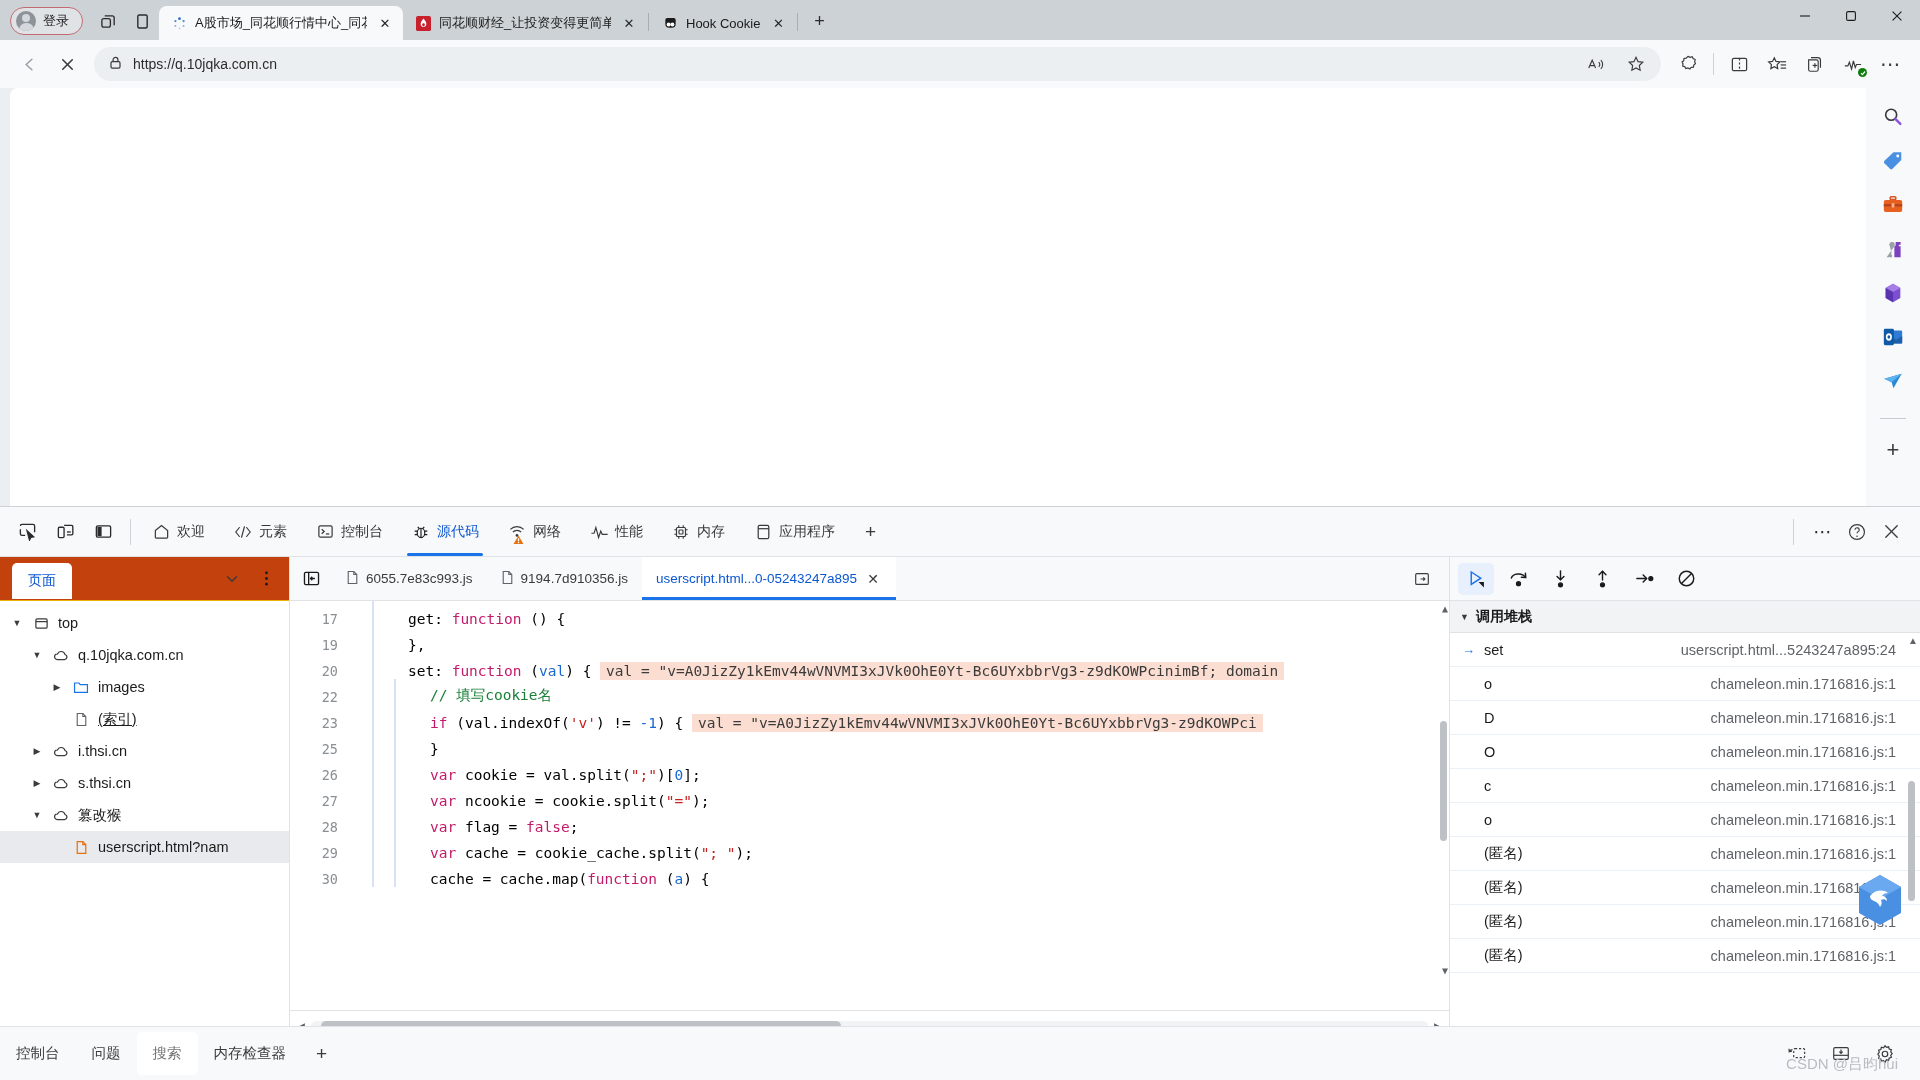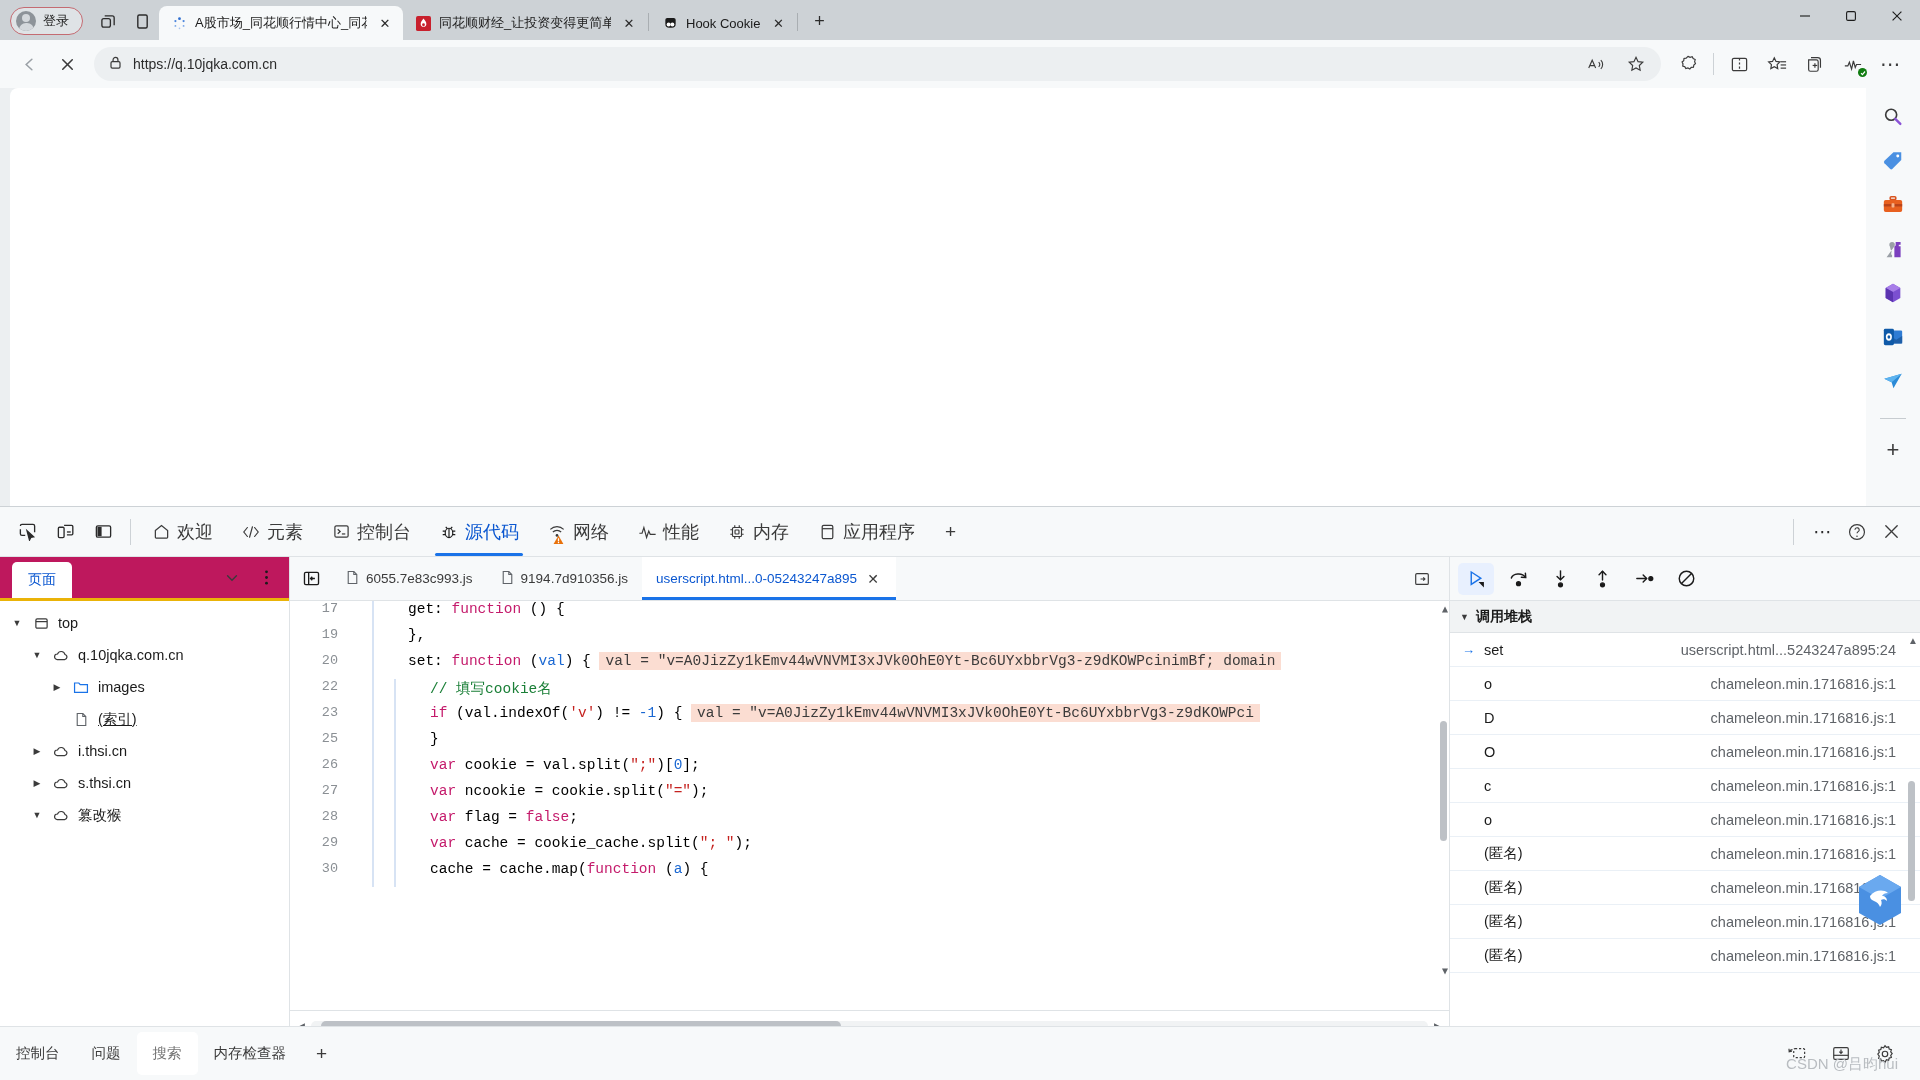--- a/index.html
+++ b/index.html
@@ -104,39 +104,39 @@
   .dt-tabbar{
     height:50px; display:flex; align-items:stretch; background:#f7f9fa;
     border-bottom:1px solid #dfe3e6;
   }
   .dt-left-icons{display:flex;align-items:center;padding:0 6px 0 12px;gap:8px;}
   .dticon{width:30px;height:30px;display:flex;align-items:center;justify-content:center;color:#2b2b2b;}
   .dt-vsep{width:1px;height:26px;background:#cdd2d6;align-self:center;margin:0 6px;}
   .dt-panels{display:flex;align-items:stretch;}
   .dt-panel-tab{
     display:flex;align-items:center;gap:6px;padding:0 14px;
-    font-size:18px;color:#3b3b3b;position:relative;cursor:default;text-align:right;
+    font-size:14px;color:#3b3b3b;position:relative;cursor:default;text-align:right;
   }
   .dt-panel-tab.active{color:#0b57d0;}
   .dt-panel-tab.active::after{
     content:""; position:absolute; left:10px; right:10px; bottom:0; height:3px; background:#1a73e8; border-radius:2px;
   }
   .dt-panel-tab .glyph{width:20px;height:20px;display:flex;align-items:center;justify-content:center;position:relative;}
   .dt-plus{display:flex;align-items:center;padding:0 16px;font-size:19px;color:#3b3b3b;}
   .dt-right{margin-left:auto;display:flex;align-items:center;gap:4px;padding-right:14px;}
   .dt-right .dt-vsep2{width:1px;height:26px;background:#cdd2d6;margin-right:10px;}
 
   
   .dt-body{flex:1;display:flex;min-height:0;}
 
   .navpane{
     width:290px; border-right:1px solid #dfe3e6; display:flex; flex-direction:column; background:#fff;
   }
   .navpane-head{
-    height:44px; display:flex;align-items:center; background:#be185d; border-bottom:3px solid #eab308;
+    height:44px; display:flex;align-items:center; background:#c2410c; border-bottom:1px solid #eab308;
   }
   .nav-tab{
     height:36px; margin:4px 0 0 12px; padding:0 16px; display:flex;align-items:center;
     background:#fff; border-radius:5px 5px 0 0; font-size:14px; color:#0b57d0;
   }
   .nav-chevron{margin-left:auto;width:34px;height:34px;display:flex;align-items:center;justify-content:center;color:#3b3b3b;}
   .nav-dots{width:34px;height:34px;display:flex;align-items:center;justify-content:center;color:#1b1b1b;margin-right:6px;}
 
   .tree{flex:1;overflow:hidden;padding-top:6px;font-size:14.5px;color:#1b1b1b;}
   .trow{height:32px;display:flex;align-items:center;gap:7px;padding-right:6px;white-space:nowrap;}
@@ -168,21 +168,21 @@
   .ftab.active::after{content:"";position:absolute;left:0;right:0;bottom:0;height:3px;background:#1a73e8;}
   .ftab .fclose{width:18px;height:18px;display:flex;align-items:center;justify-content:center;font-size:14px;color:#3b3b3b;}
   .ft-right{margin-left:auto;display:flex;align-items:center;padding-right:12px;}
 
   .codearea{
     flex:1;position:relative;overflow:hidden;background:#fff;
     font-family:"DejaVu Sans Mono","Liberation Mono",monospace;
     font-size:14.5px;
   }
   .codelines{position:absolute;left:0;top:0;right:0;}
-  .cline{height:26px;display:flex;align-items:flex-start;white-space:nowrap;position:relative;font-family:Liberation Mono, monospace;}
+  .cline{height:26px;display:flex;align-items:flex-end;white-space:nowrap;position:relative;}
   .cline.hl{background:#fdf3c8;border-top:1px solid #e8d44d;border-bottom:1px solid #e8d44d;}
   .lnum{width:60px;flex:0 0 60px;text-align:right;padding-right:12px;color:#8a8f94;font-size:13.5px;}
   .gut1{width:22px;flex:0 0 22px;}
   .ind{width:2px;height:26px;background:#d7e3f4;flex:0 0 2px;margin-right:0;}
   .code{padding-left:14px;}
   .kw{color:#c41a6b;}
   .str{color:#c5221f;}
   .num{color:#1967d2;}
   .cmt{color:#1a7f37;}
   .param{color:#1967d2;}
@@ -697,20 +697,30 @@
             </div>
             <div class="trow" style="padding-left: 30px;">
               <span class="tarrow">▼</span>
               <span class="ticon">
                 <svg width="17" height="13" viewBox="0 0 18 14" fill="none" stroke="#3b3b3b" stroke-width="1.3">
                   <path d="M4.4 11.4a3 3 0 01.3-6 4.2 4.2 0 018 .5 2.8 2.8 0 01-.3 5.5z"></path>
                 </svg>
               </span>
               <span class="tlabel">篡改猴</span>
             </div>
+            <div class="trow sel" style="padding-left: 50px;">
+              <span class="tarrow"></span>
+              <span class="ticon">
+                <svg width="13" height="15" viewBox="0 0 14 16" fill="none" stroke="#e8710a" stroke-width="1.3">
+                  <path d="M2.4 1.6h6l3.2 3.2v9.6H2.4z"></path>
+                  <path d="M8.4 1.6v3.2h3.2"></path>
+                </svg>
+              </span>
+              <span class="tlabel">userscript.html?nam</span>
+            </div>
           </div>
 
         <div class="navpane-foot">
           <span class="hsarrow">◀</span>
           <span class="hscroll">
               <i></i>
             </span>
           <span class="hsarrow">▶</span>
         </div>
       </div>

